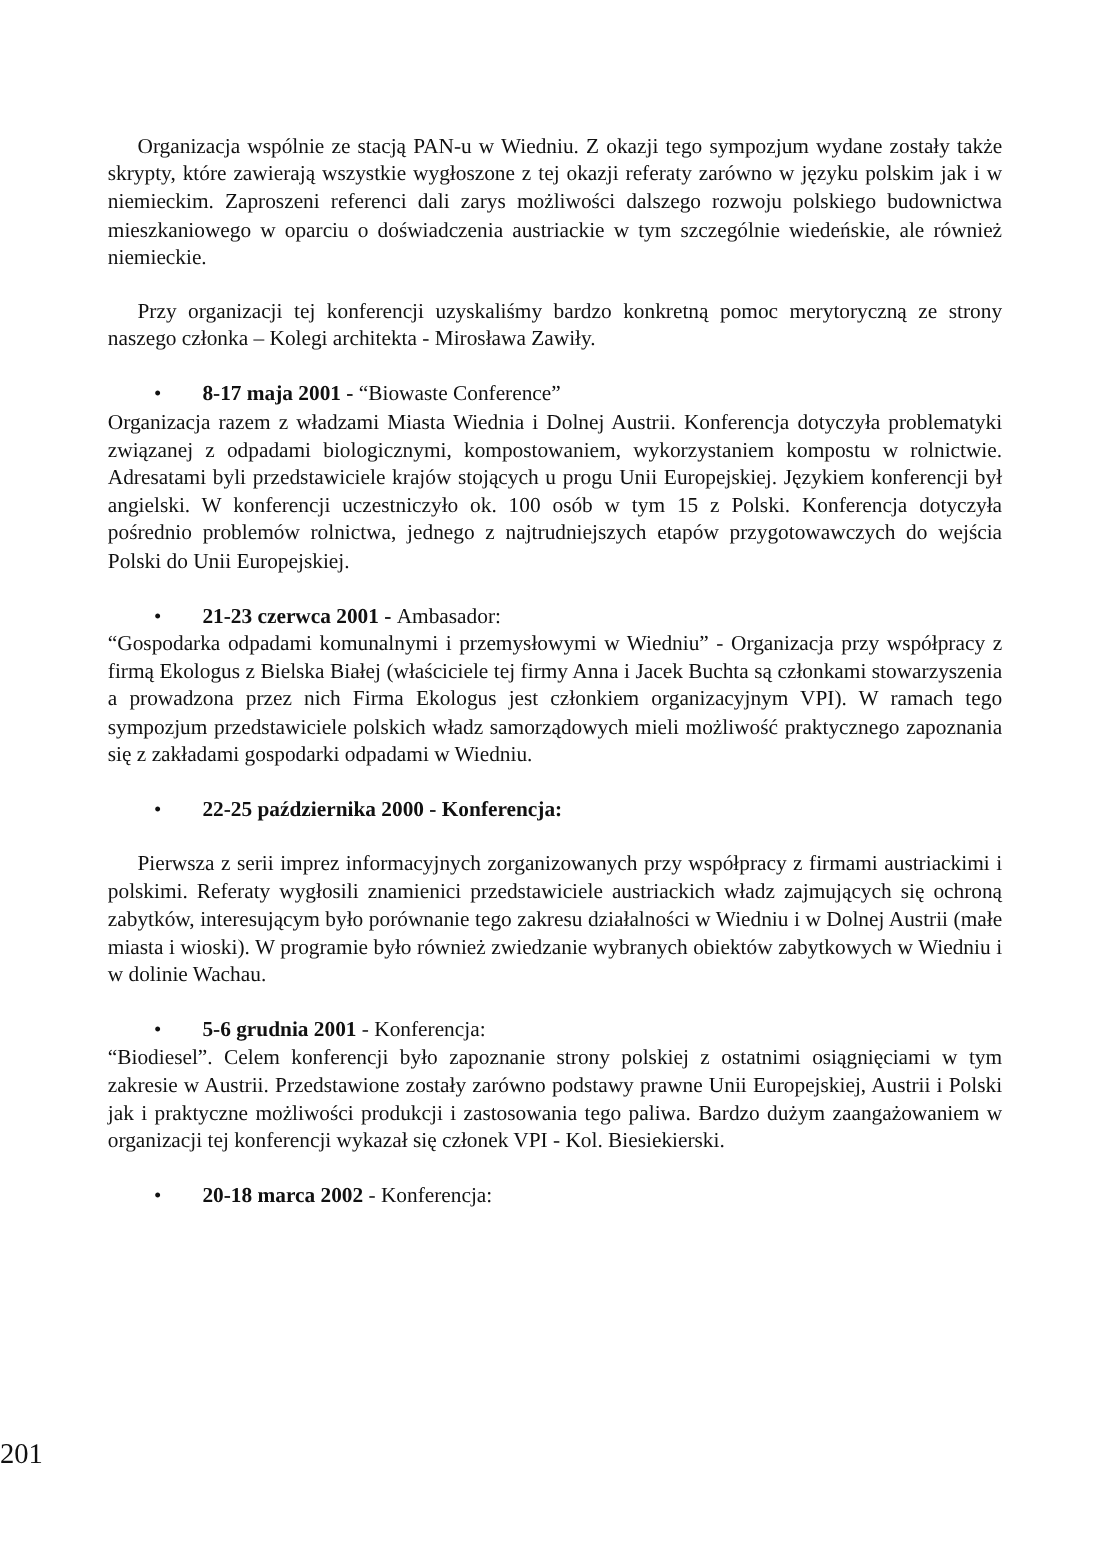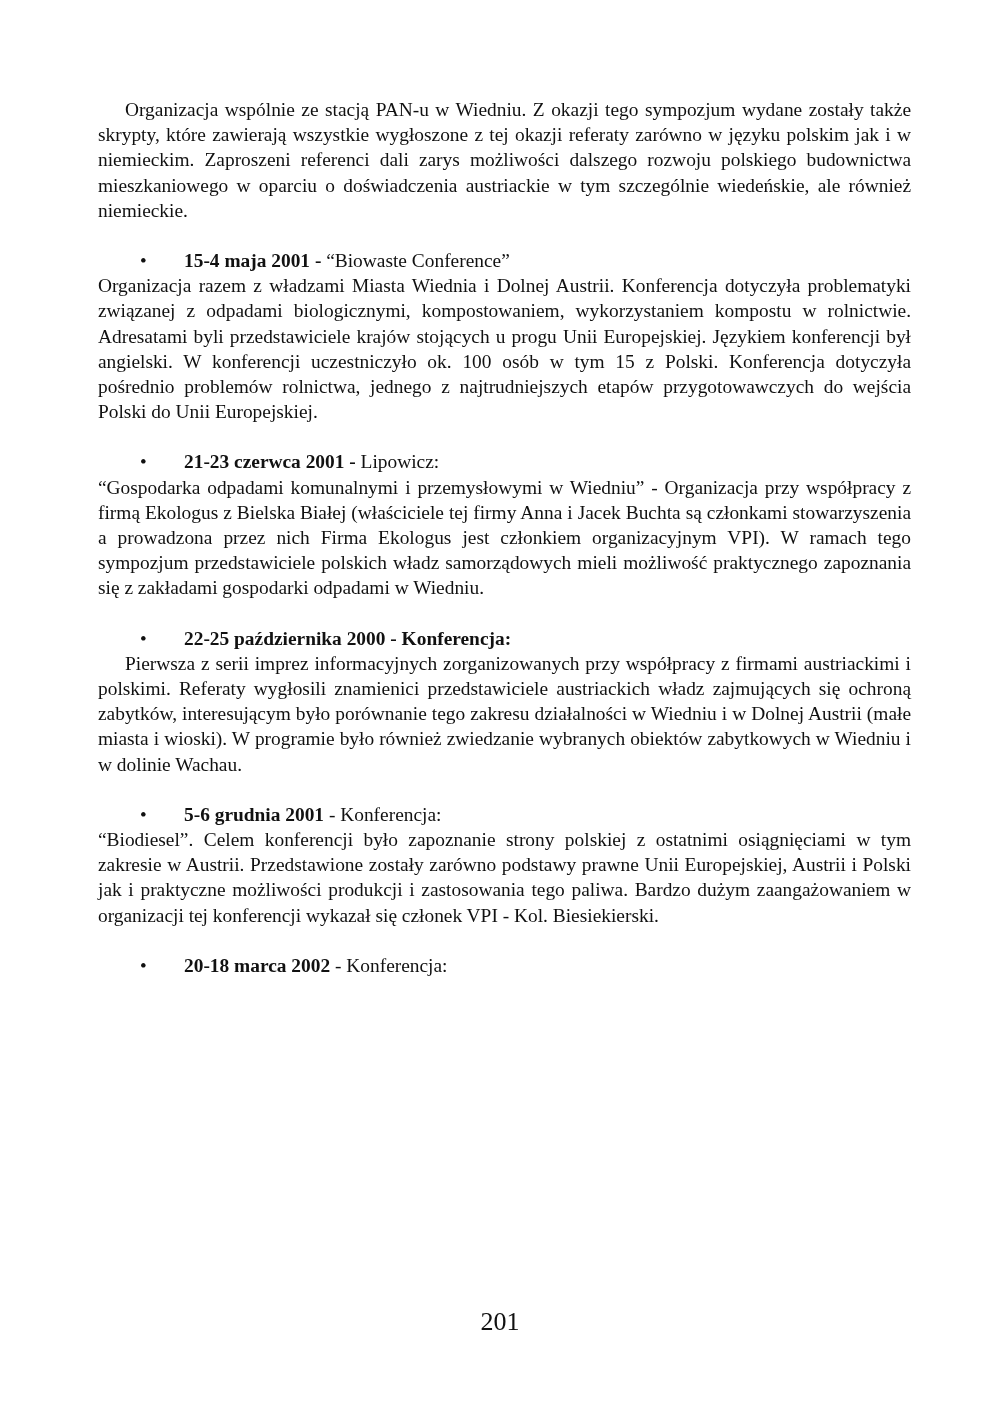--- a/index.html
+++ b/index.html
@@ -22,20 +22,21 @@
     width: 813px;
     font-size: 19.4px;
     line-height: 25.2px;
   }
   p {
     margin: 0;
     text-align: justify;
   }
   .indent {
     text-indent: 27px;
+    margin-top: 24px;
   }
   .gap {
     height: 25px;
   }
   .bullet-line {
     position: relative;
     padding-left: 86px;
     text-align: left;
   }
   .bullet-glyph {
@@ -43,45 +44,45 @@
     left: 42px;
     top: 0;
     font-size: 19px;
   }
   .b { font-weight: bold; }
   .page-number {
     position: absolute;
     left: 0;
     width: 1000px;
     top: 1307px;
-    text-align: center;
     font-size: 26px;
     line-height: 30px;
   }
 </style>
 </head>
 <body>
 
 <div class="page">
   <p class="indent">Organizacja wspólnie ze stacją PAN-u w Wiedniu. Z okazji tego sympozjum wydane zostały także skrypty, które zawierają wszystkie wygłoszone z tej okazji referaty zarówno w języku polskim jak i w niemieckim. Zaproszeni referenci dali zarys możliwości dalszego rozwoju polskiego budownictwa mieszkaniowego w oparciu o doświadczenia austriackie w tym szczególnie wiedeńskie, ale również niemieckie.</p>
+  <p class="indent">Przy organizacji tej konferencji uzyskaliśmy bardzo konkretną pomoc merytoryczną ze strony naszego członka – Kolegi architekta - Mirosława Zawiły.</p>
 
   <div class="gap"></div>
 
   <div>
     <p class="bullet-line">
-      <span class="bullet-glyph">•</span><span class="b">15-4 maja 2001</span><span class="b"> - </span><span>“Biowaste Conference”</span>
+      <span class="bullet-glyph">•</span><span class="b">8-17 maja 2001</span><span class="b"> - </span><span>“Biowaste Conference”</span>
     </p>
     <p>Organizacja razem z władzami Miasta Wiednia i Dolnej Austrii. Konferencja dotyczyła problematyki związanej z odpadami biologicznymi, kompostowaniem, wykorzystaniem kompostu w rolnictwie. Adresatami byli przedstawiciele krajów stojących u progu Unii Europejskiej. Językiem konferencji był angielski. W konferencji uczestniczyło ok. 100 osób w tym 15 z Polski. Konferencja dotyczyła pośrednio problemów rolnictwa, jednego z najtrudniejszych etapów przygotowawczych do wejścia Polski do Unii Europejskiej.</p>
   </div>
 
   <div class="gap"></div>
 
   <div>
     <p class="bullet-line">
-      <span class="bullet-glyph">•</span><span class="b">21-23 czerwca 2001</span><span class="b"> - </span><span>Lipowicz:</span>
+      <span class="bullet-glyph">•</span><span class="b">21-23 czerwca 2001</span><span class="b"> - </span><span>Ambasador:</span>
     </p>
     <p>“Gospodarka odpadami komunalnymi i przemysłowymi w Wiedniu” - Organizacja przy współpracy z firmą Ekologus z Bielska Białej (właściciele tej firmy Anna i Jacek Buchta są członkami stowarzyszenia a prowadzona przez nich Firma Ekologus jest członkiem organizacyjnym VPI). W ramach tego sympozjum przedstawiciele polskich władz samorządowych mieli możliwość praktycznego zapoznania się z zakładami gospodarki odpadami w Wiedniu.</p>
   </div>
 
   <div class="gap"></div>
 
   <div>
     <p class="bullet-line">
       <span class="bullet-glyph">•</span><span class="b">22-25 października 2000</span><span class="b"> - </span><span class="b">Konferencja:</span>
     </p>

